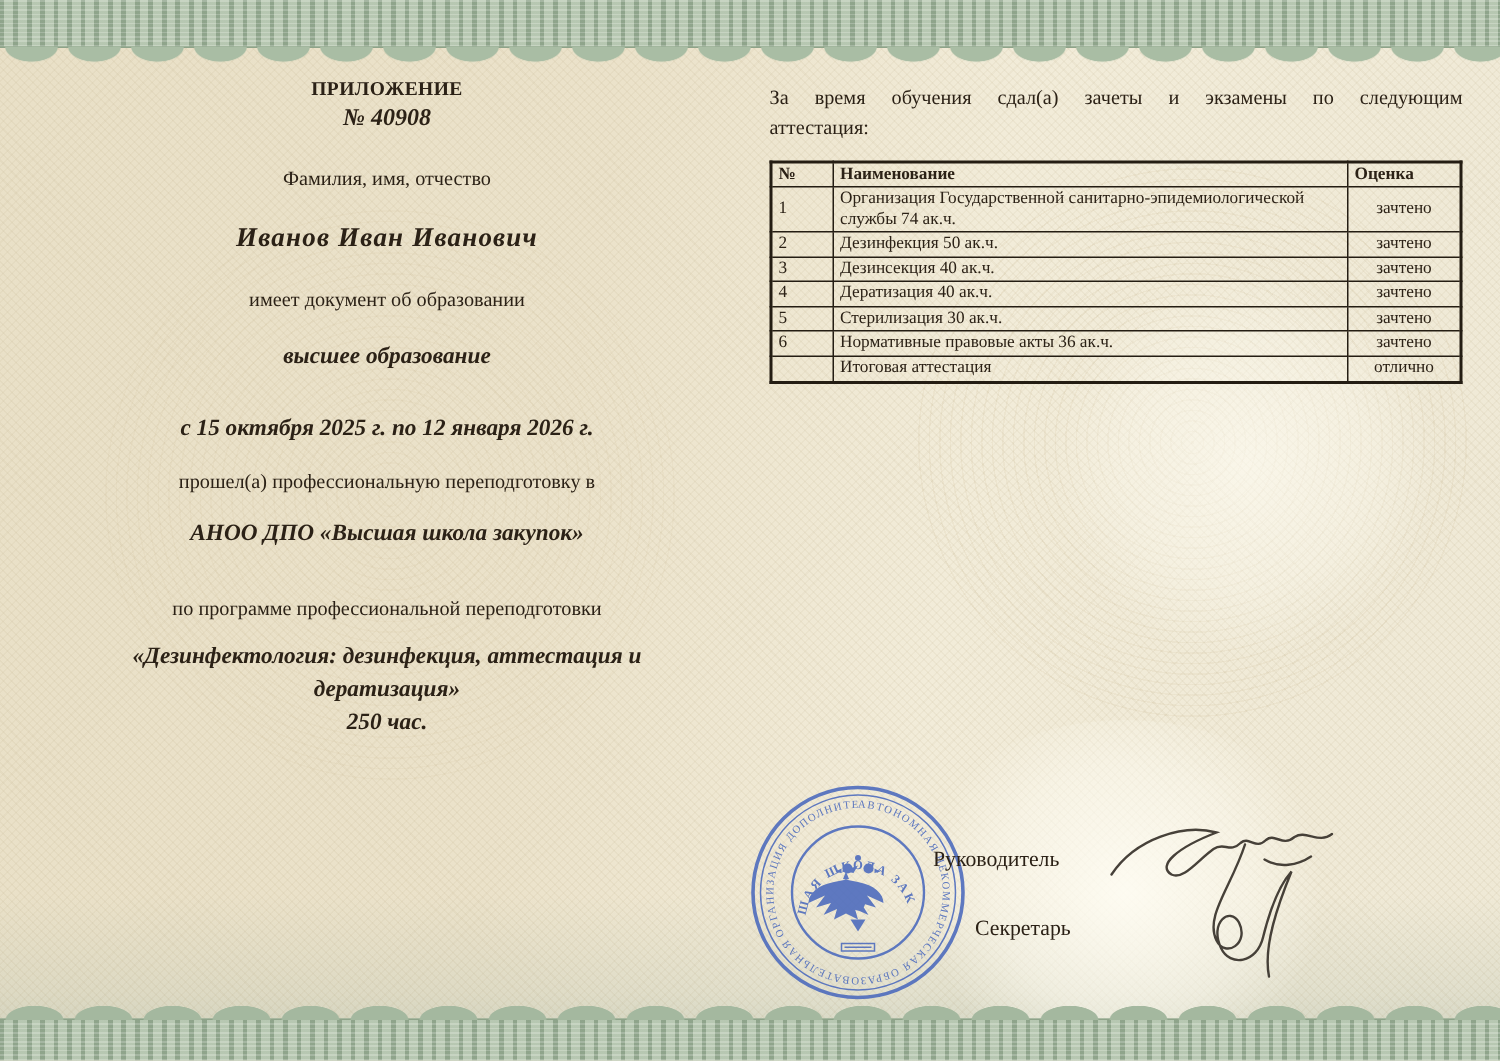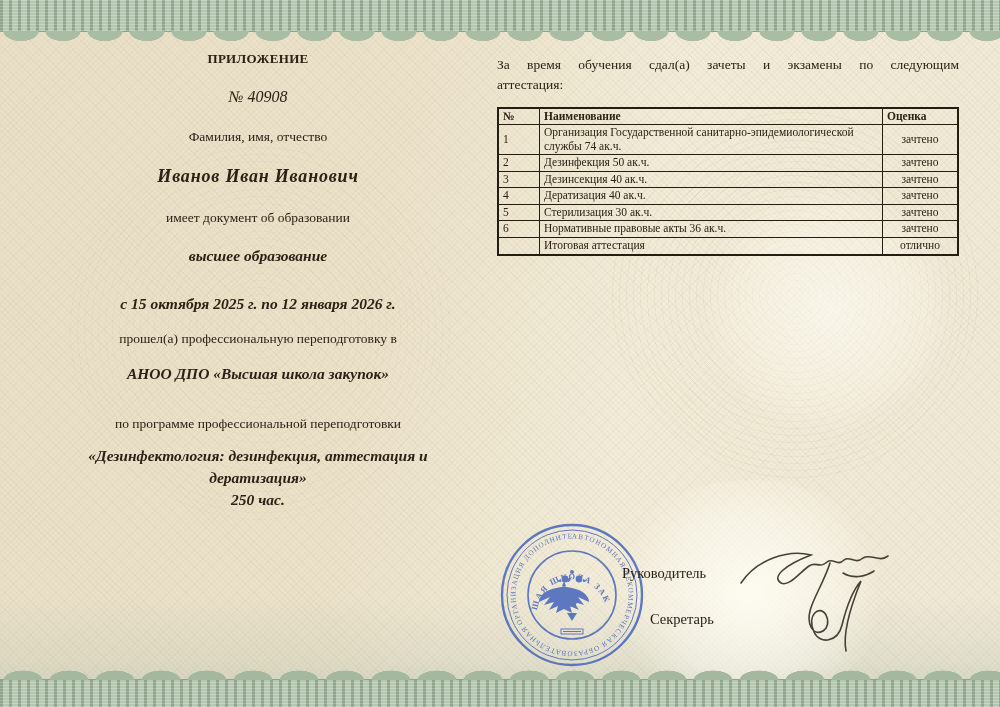--- a/index.html
+++ b/index.html
@@ -47,37 +47,37 @@
   .band-bottom{bottom:0;height:27px;border-top:1px solid #8ea389;}
   .band-bottom::before{
     content:"";position:absolute;left:0;right:0;bottom:27px;height:14px;
     background-image:radial-gradient(ellipse 62% 100% at 50% 100%, #a4b89f 66%, rgba(164,184,159,0) 69%);
     background-size:46px 14px;background-repeat:repeat-x;
   }
 
   
   .left-col{position:absolute;left:55px;top:50px;width:406px;text-align:center;z-index:2;}
   .doc-title{font-weight:bold;font-size:13px;line-height:17px;letter-spacing:.3px;}
-  .doc-number{margin-top:21px;font-size:16px;font-weight:normal;font-style:italic;}
+  .doc-number{margin-top:3px;font-size:16px;font-weight:bold;font-style:italic;}
   .plain{font-size:13.5px;}
   .emph{font-size:15.5px;font-weight:bold;font-style:italic;}
   .fio-label{margin-top:23px;}
   .fio{margin-top:21px;font-size:18px;font-weight:bold;font-style:italic;letter-spacing:.8px;}
   .has-doc{margin-top:23px;}
   .education{margin-top:21px;}
   .dates{margin-top:30px;}
   .passed{margin-top:18px;}
   .org{margin-top:18px;}
   .program-label{margin-top:33px;text-align:center;}
   .program{margin-top:13px;padding:0 14px;line-height:1.45;}
   .volume-label{margin-top:13px;}
   .volume{margin-top:1px;}
 
   
-  .right-col{position:absolute;left:497px;top:55px;width:462px;z-index:2;}
+  .right-col{position:absolute;left:513px;top:55px;width:462px;z-index:2;}
   .intro-l1{font-size:13.5px;text-align:justify;text-align-last:justify;line-height:1.5;}
   .intro-l2{font-size:13.5px;line-height:1.5;}
   table.results{
     margin-top:11px;border-collapse:collapse;width:462px;
     border:2px solid #241d13;font-size:11.5px;line-height:1.18;
   }
   table.results th,table.results td{border:1px solid #241d13;padding:1px 4px;vertical-align:middle;}
   table.results th{font-weight:bold;text-align:left;}
   .col-num{width:32px;}
   .col-grade{width:66px;text-align:center;}

